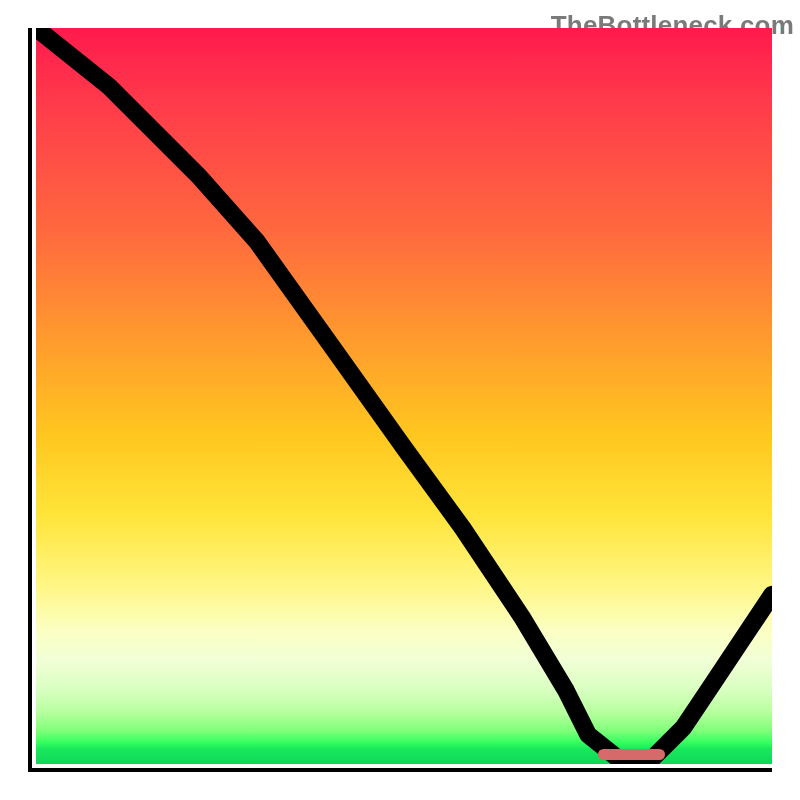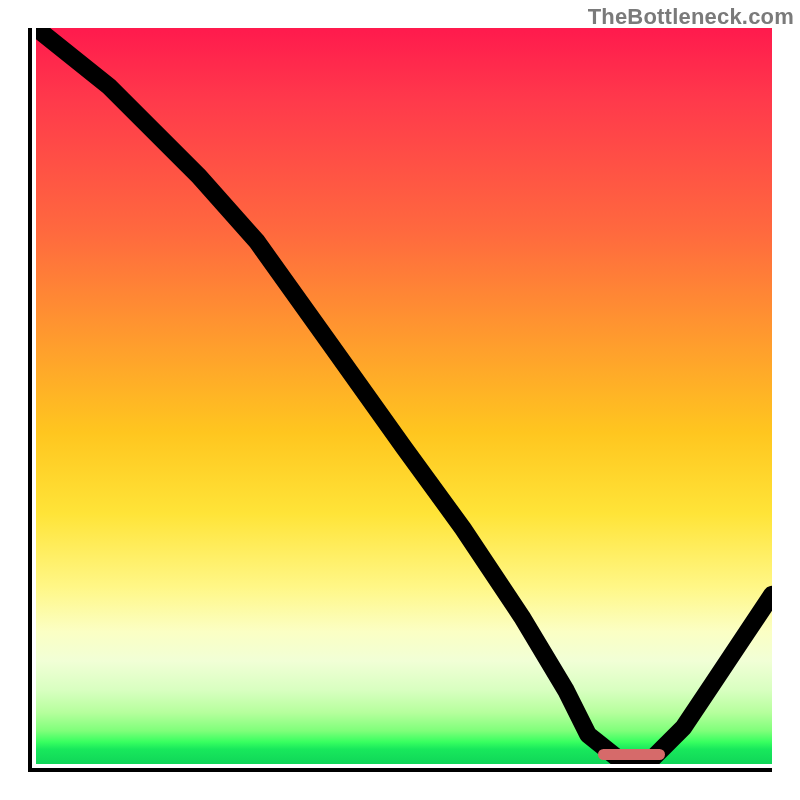--- a/index.html
+++ b/index.html
@@ -11,23 +11,23 @@
     font-family: Arial, Helvetica, sans-serif;
     overflow: hidden;
   }
   .wrap {
     position: relative;
     width: 800px;
     height: 800px;
   }
   .watermark {
     position: absolute;
-    top: 4px;
+    top: 10px;
     right: 6px;
-    font-size: 22px;
+    font-size: 26px;
     font-weight: 600;
     color: #7a7a7a;
     letter-spacing: 0.2px;
     user-select: none;
   }
   .chart-area {
     position: absolute;
     left: 28px;
     top: 28px;
     width: 744px;

